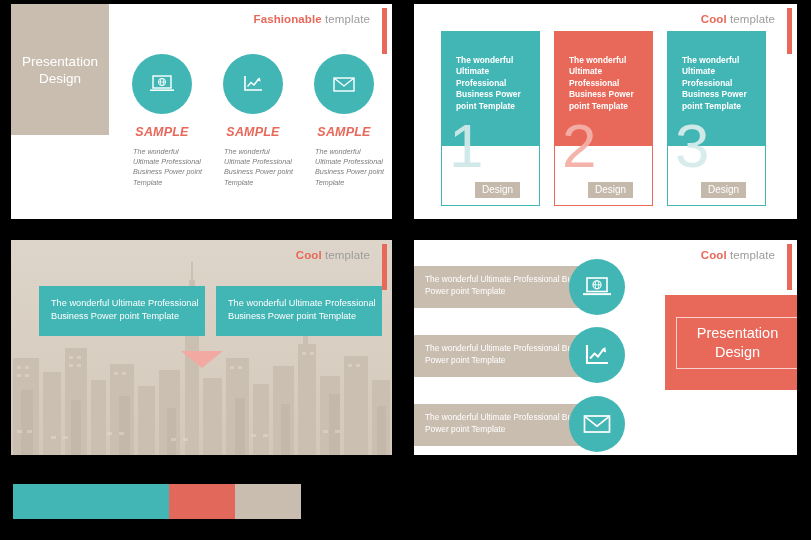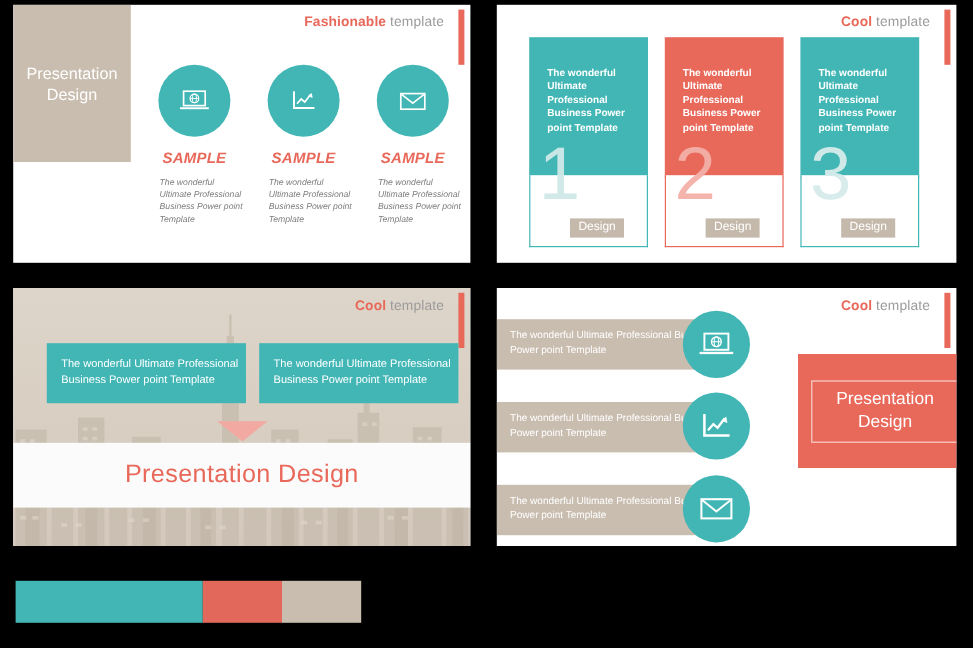--- a/index.html
+++ b/index.html
@@ -352,23 +352,20 @@
       </div>
       <div class="edge-bar"></div>
 
       <div class="s3-boxes">
         <div class="s3-box">The wonderful Ultimate Professional Business Power point Template</div>
         <div class="s3-box">The wonderful Ultimate Professional Business Power point Template</div>
       </div>
 
       <div class="s3-arrow"></div>
 
-      <div class="s3-band">
-        <div class="s3-band-txt">Presentation Design</div>
-      </div>
     </div>
   </div>
 
   <div class="slide" id="slide4">
     <div class="slide-inner">
       <div class="tpl-label">
         <span class="strong">Cool</span>
         <span class="light">template</span>
       </div>
       <div class="edge-bar"></div>

